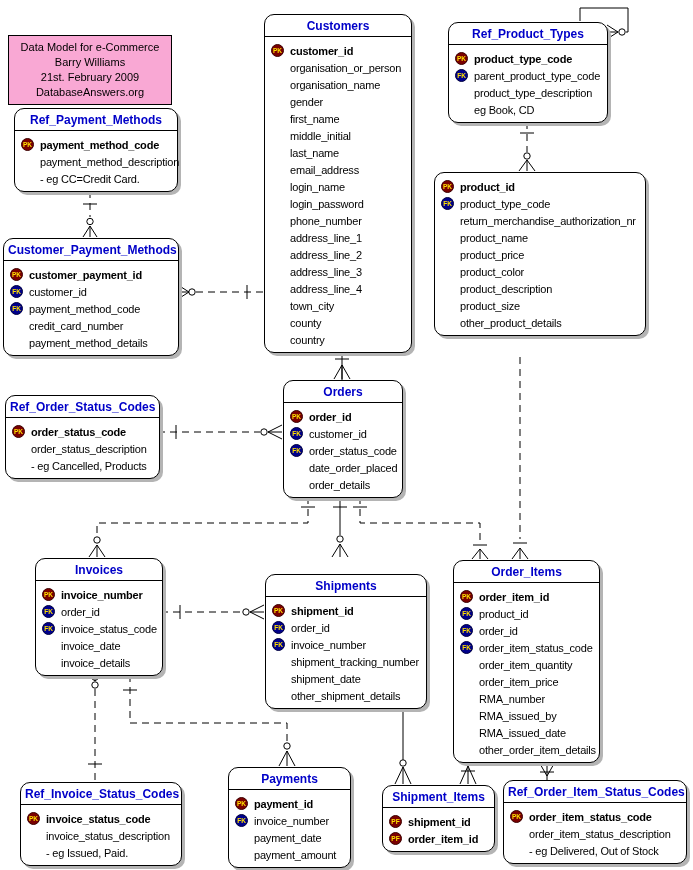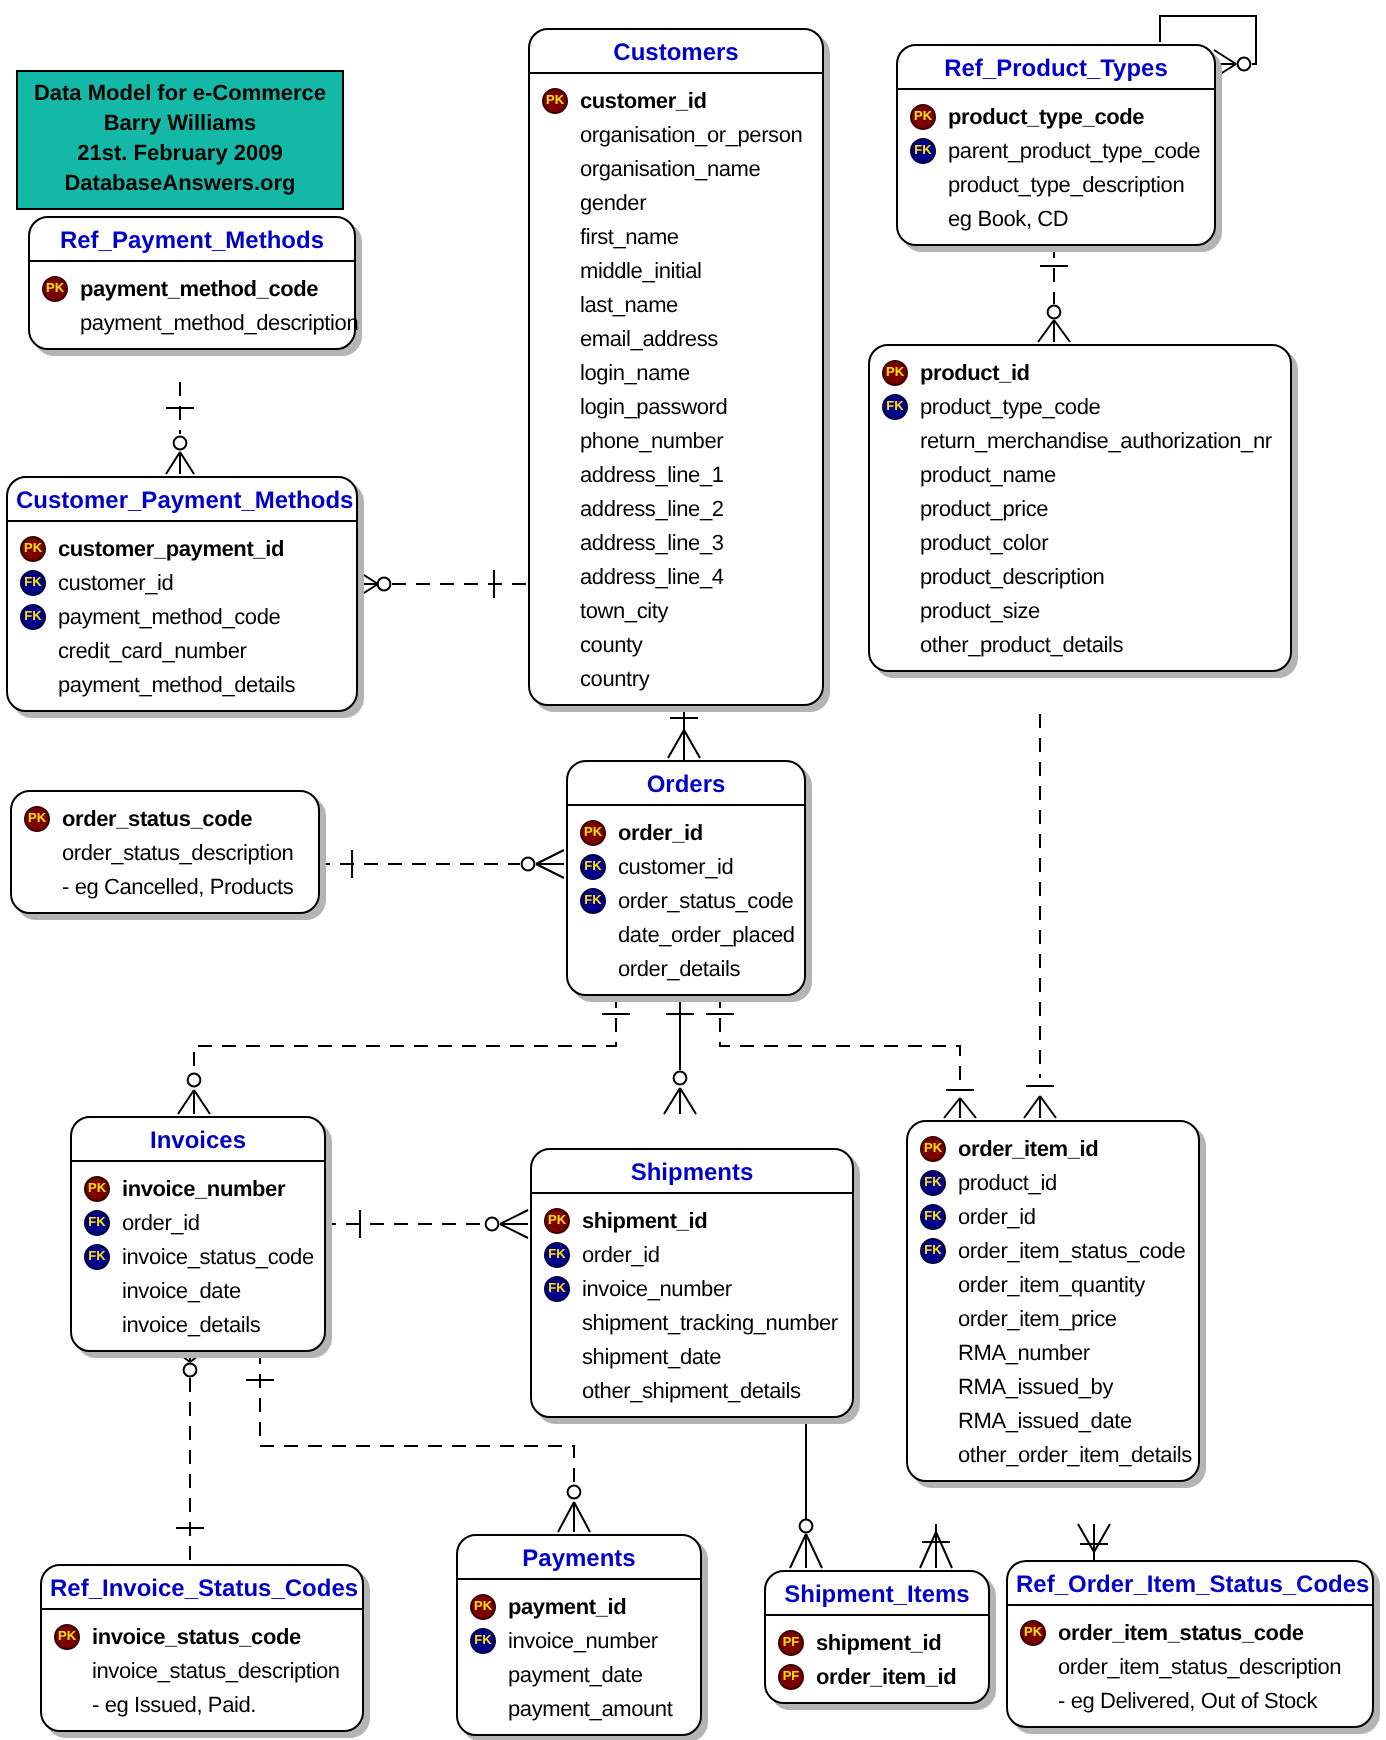--- a/index.html
+++ b/index.html
@@ -1,19 +1,19 @@
 <!DOCTYPE html>
 <html><head>
 <meta charset="utf-8">
 <style>
   html,body{margin:0;padding:0;background:#ffffff;}
   #canvas{position:relative;width:693px;height:870px;background:#ffffff;overflow:hidden;
           font-family:"Liberation Sans",sans-serif;}
   .title-box{position:absolute;left:8px;top:35px;width:158px;border:1px solid #000;
-             background:#14b8a6;padding:4px 2px;text-align:center;font-size:11px;color:#000;line-height:15px;font-weight:bold;}
+             background:#f9a8d4;padding:4px 2px;text-align:center;font-size:11px;color:#000;line-height:15px;}
   .entity{position:absolute;background:#fff;border:1px solid #000;border-radius:10px;
           box-shadow:3px 3px 0 #b4b4b4;z-index:2;}
   .entity-title{color:#0000C8;font-weight:bold;font-size:12px;text-align:center;
                 padding:4px 4px 3px 4px;border-bottom:1px solid #000;white-space:nowrap;}
   .fields{padding:5px 2px 4px 6px;}
   .field{display:flex;align-items:center;height:17px;font-size:11px;color:#000;white-space:nowrap;}
   .field .ftext{letter-spacing:-0.2px;}
   .field.pk .ftext{font-weight:bold;}
   .field.fk .ftext{}
   .badge{width:13px;height:13px;border-radius:50%;color:#FFE000;font-size:6.5px;font-weight:bold;
@@ -153,20 +153,24 @@
     <div class="entity-title">Ref_Payment_Methods</div>
     <div class="fields">
         <div class="field pk">
           <span class="badge PK">PK</span>
           <span class="ftext">payment_method_code</span>
         </div>
         <div class="field">
           <span class="badge none"></span>
           <span class="ftext">payment_method_description</span>
         </div>
+        <div class="field">
+          <span class="badge none"></span>
+          <span class="ftext">- eg CC=Credit Card.</span>
+        </div>
       </div>
   </div>
 
   <div class="entity" style="left:264px;top:14px;width:146px">
     <div class="entity-title">Customers</div>
     <div class="fields">
         <div class="field pk">
           <span class="badge PK">PK</span>
           <span class="ftext">customer_id</span>
         </div>
@@ -324,20 +328,21 @@
           <span class="ftext">credit_card_number</span>
         </div>
         <div class="field">
           <span class="badge none"></span>
           <span class="ftext">payment_method_details</span>
         </div>
       </div>
   </div>
 
   <div class="entity" style="left:5px;top:395px;width:153px">
+    <div class="entity-title">Ref_Order_Status_Codes</div>
     <div class="fields">
         <div class="field pk">
           <span class="badge PK">PK</span>
           <span class="ftext">order_status_code</span>
         </div>
         <div class="field">
           <span class="badge none"></span>
           <span class="ftext">order_status_description</span>
         </div>
         <div class="field">
@@ -423,20 +428,21 @@
           <span class="ftext">shipment_date</span>
         </div>
         <div class="field">
           <span class="badge none"></span>
           <span class="ftext">other_shipment_details</span>
         </div>
       </div>
   </div>
 
   <div class="entity" style="left:453px;top:560px;width:145px">
+    <div class="entity-title">Order_Items</div>
     <div class="fields">
         <div class="field pk">
           <span class="badge PK">PK</span>
           <span class="ftext">order_item_id</span>
         </div>
         <div class="field fk">
           <span class="badge FK">FK</span>
           <span class="ftext">product_id</span>
         </div>
         <div class="field fk">

